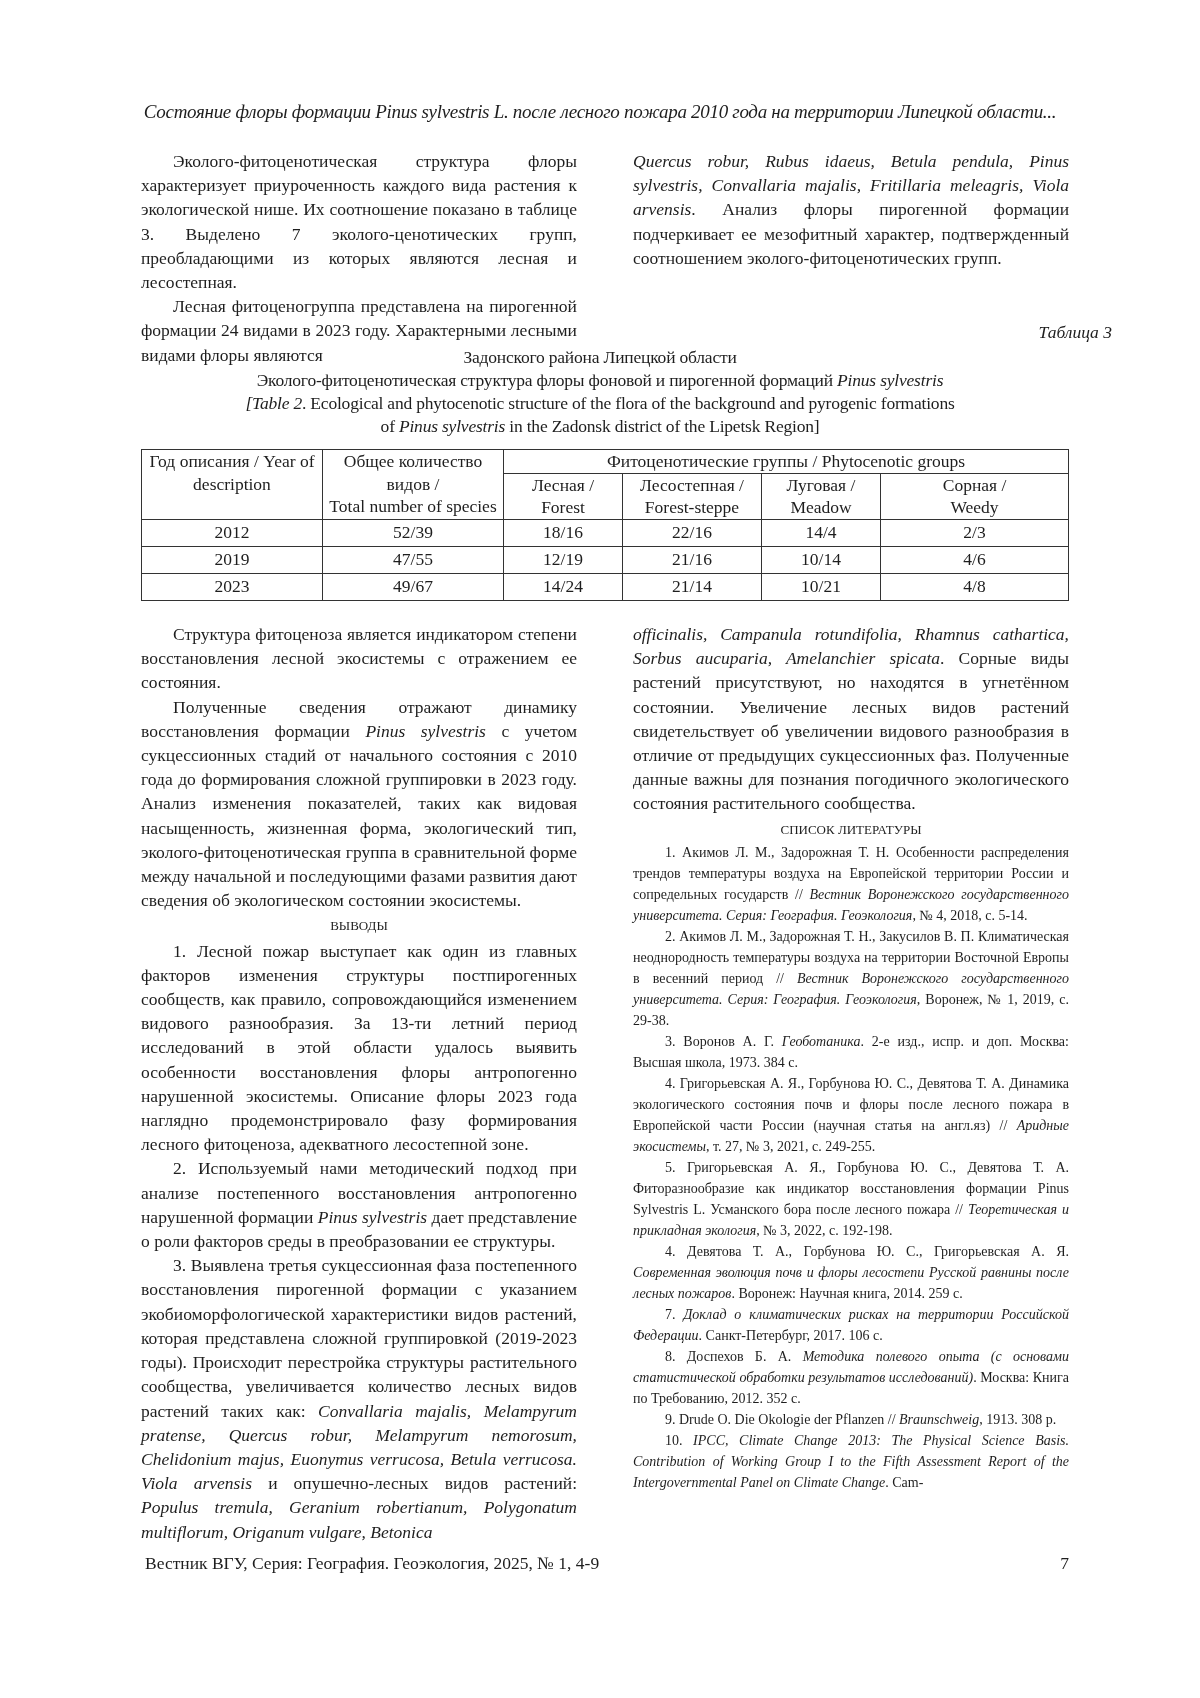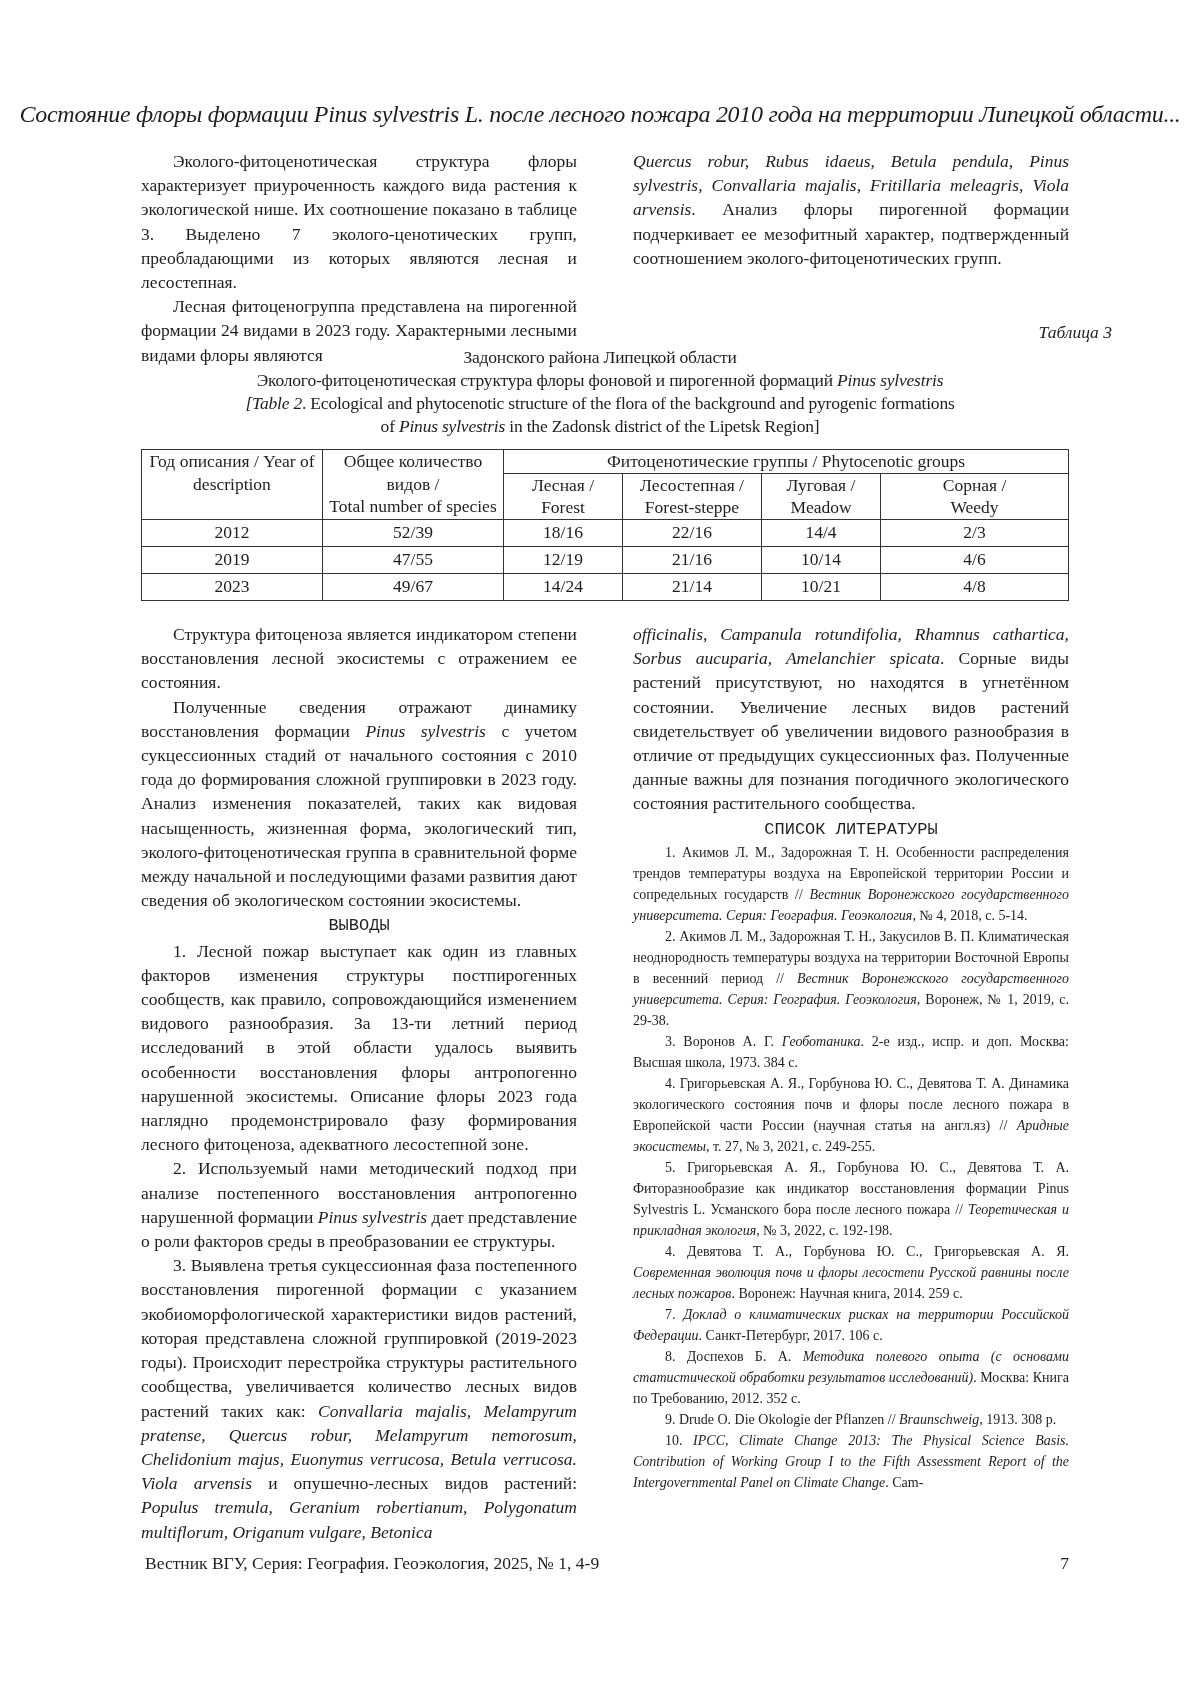--- a/index.html
+++ b/index.html
@@ -1,35 +1,35 @@
 <!DOCTYPE html>
 <html><head>
 <meta charset="utf-8">
 <style>
   html, body { margin: 0; padding: 0; background: #ffffff; }
   body { width: 1200px; height: 1698px; position: relative; overflow: hidden;
          font-family: "Liberation Serif", "DejaVu Serif", serif; color: #1e1e1e; }
   .running-head { position: absolute; top: 101px; left: 0; width: 1200px; text-align: center;
-         font-style: italic; font-size: 24px; letter-spacing: -0.3px; }
+         font-style: italic; font-size: 19px; letter-spacing: -0.3px; }
   .col { position: absolute; width: 436px; font-size: 17.5px; line-height: 24.2px; text-align: justify; }
   .col p { margin: 0; text-indent: 32px; }
   .col p.noindent { text-indent: 0; }
   i { font-style: italic; }
   .left-top { left: 141px; top: 149px; }
   .right-top { left: 633px; top: 149px; }
   .table-label { position: absolute; right: 88px; top: 322px; font-style: italic; font-size: 17.5px; }
   .table-caption { position: absolute; left: 130px; width: 940px; top: 346px; text-align: center;
          font-size: 17.5px; line-height: 23px; letter-spacing: -0.2px; }
   table.data { position: absolute; left: 141px; top: 449px; width: 928px; border-collapse: collapse;
          font-size: 17.5px; line-height: 22.5px; text-align: center; }
   table.data td, table.data th { border: 1.2px solid #333; font-weight: normal; padding: 0 4px; }
   table.data tr.body-row td { height: 26px; }
   .left-mid { left: 141px; top: 622px; }
   .right-mid { left: 633px; top: 622px; }
-  .section-head { text-align: center; text-indent: 0 !important; font-size: 17px; margin: 2px 0 0 0 !important; font-family: Liberation Mono, monospace; }
+  .section-head { text-align: center; text-indent: 0 !important; font-size: 13px; margin: 2px 0 0 0 !important; }
   .refs { font-size: 14px; line-height: 21px; }
   .refs p { text-indent: 32px; }
   .footer { position: absolute; top: 1553px; left: 141px; width: 928px; font-size: 17.5px; }
   .footer .journal { position: absolute; left: 4px; }
   .footer .page-num { position: absolute; right: 0; }
 </style>
 </head>
 <body>
 
 <div class="running-head">Состояние флоры формации Pinus sylvestris L. после лесного пожара 2010 года на территории Липецкой области...</div>

